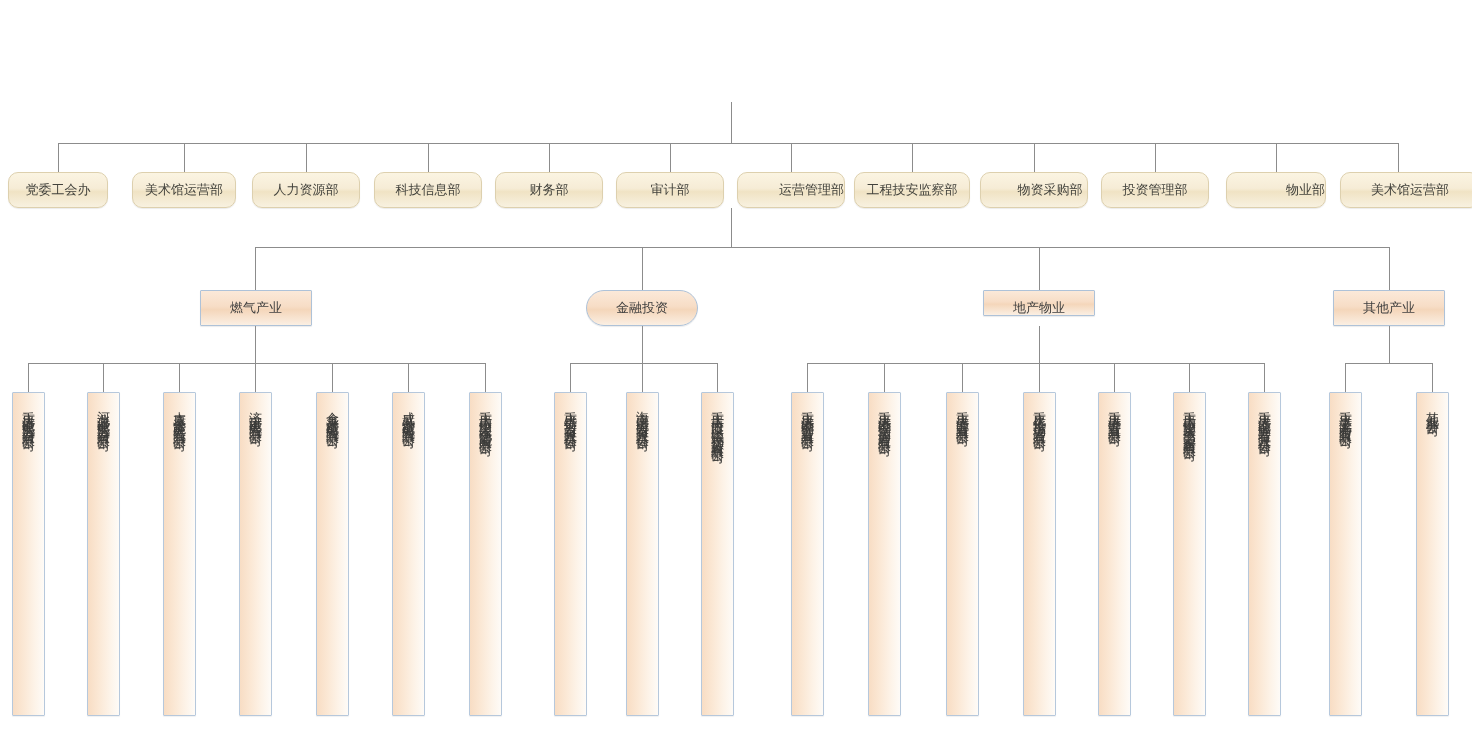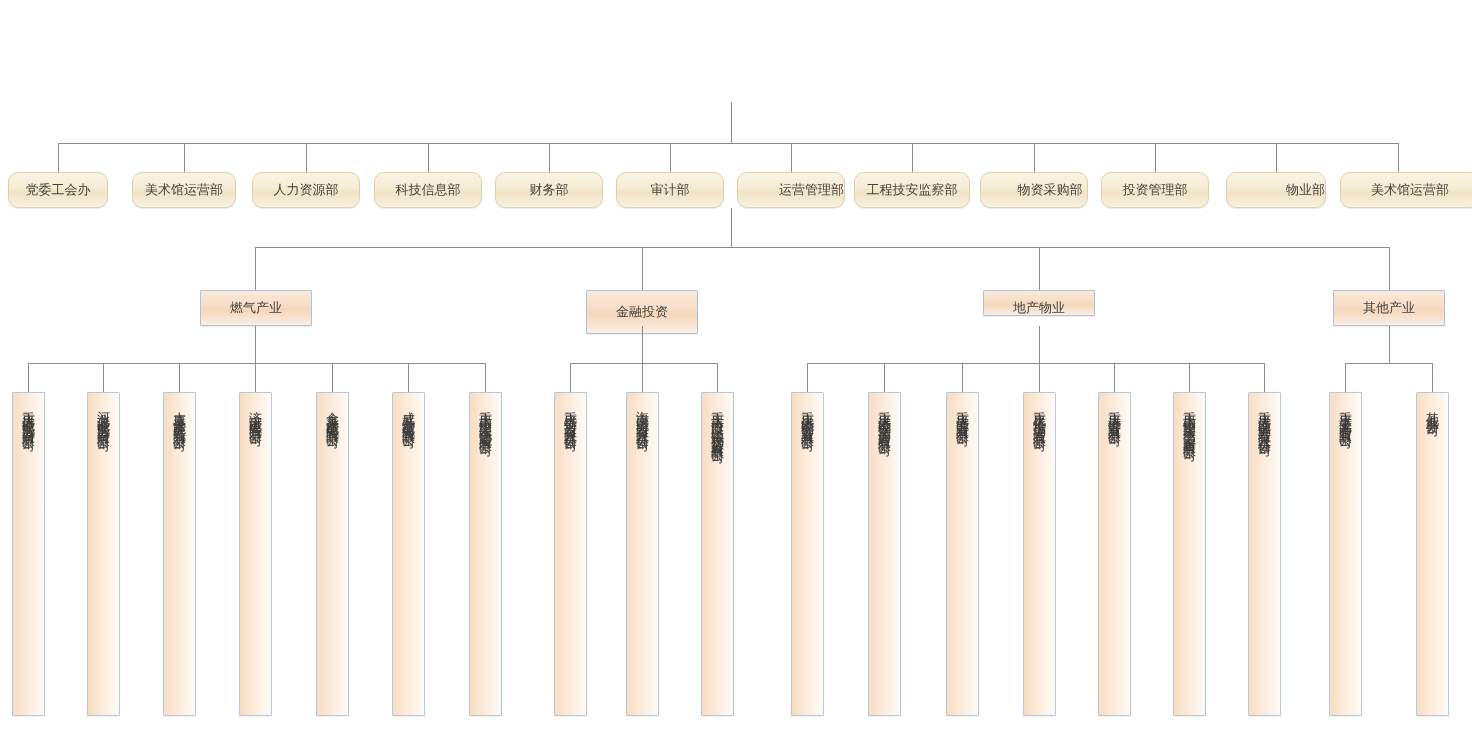--- a/index.html
+++ b/index.html
@@ -153,21 +153,21 @@
   <div class="line h" style="left:255px; top:247px; width:1135px;"></div>
 
   <div class="line v" style="left:255px;  top:247px; height:43px;"></div>
   <div class="line v" style="left:642px;  top:247px; height:43px;"></div>
   <div class="line v" style="left:1039px; top:247px; height:43px;"></div>
   <div class="line v" style="left:1389px; top:247px; height:43px;"></div>
 
   <div class="node division" style="left:200px;  top:290px; width:112px; height:36px;">
     <span>燃气产业</span>
     </div>
-  <div class="node division" style="left:586px;  top:290px; width:112px; height:44px;">
+  <div class="node division" style="left:586px;  top:290px; width:112px; height:36px;border-radius:18px;">
     <span>金融投资</span>
     </div>
   <div class="node division" style="left:983px;  top:290px; width:112px; height:26px;align-items:flex-end;">
     <span>地产物业</span>
     </div>
   <div class="node division" style="left:1333px; top:290px; width:112px; height:36px;">
     <span>其他产业</span>
     </div>
 
   <div class="line v" style="left:255px;  top:326px; height:37px;"></div>

